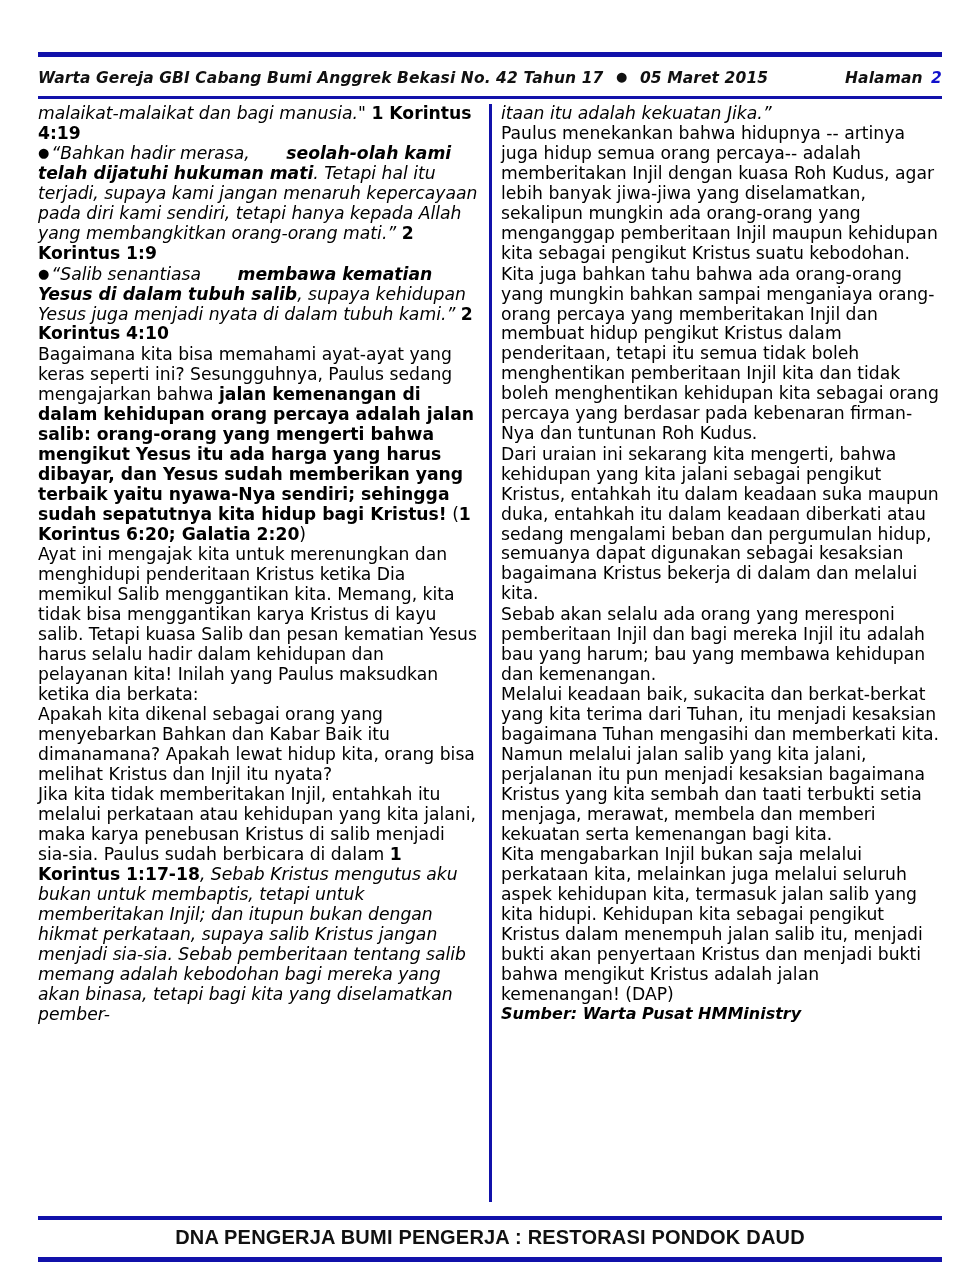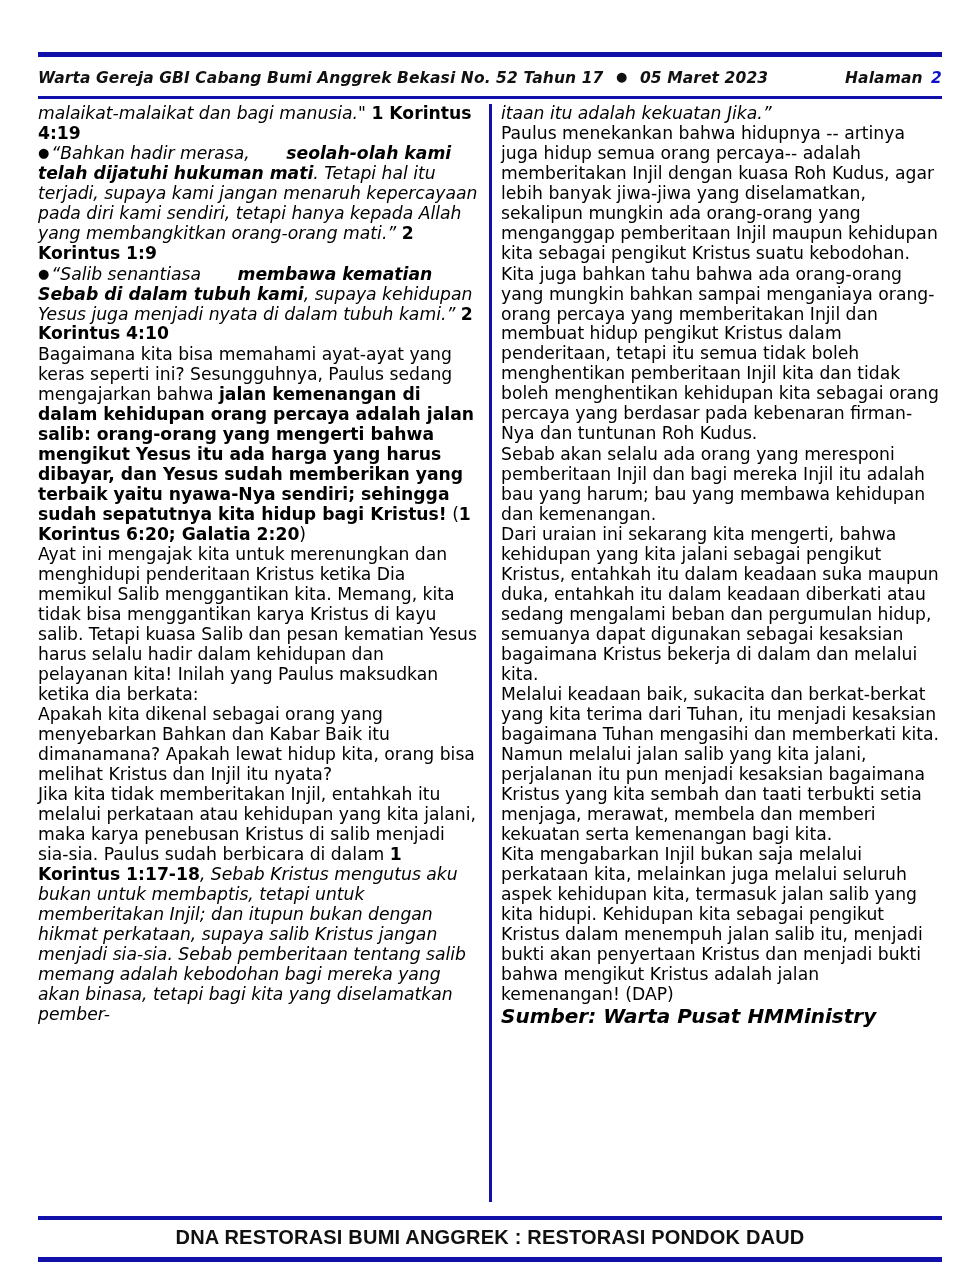--- a/index.html
+++ b/index.html
@@ -133,35 +133,35 @@
     position: absolute;
     left: 38px;
     top: 1257px;
     width: 904px;
     height: 5px;
     background: #1111aa;
   }
   .sumber {
     font-weight: bold;
     font-style: italic;
-    font-size: 20px;
+    font-size: 16px;
   }
 </style>
 </head>
 <body>
 
 <div class="page">
 
   <div class="header-rule-top"></div>
 
   <div class="header-bar">
     <div class="header-left">
-      <span>Warta Gereja GBI Cabang Bumi Anggrek Bekasi No. 52 Tahun 17</span>
+      <span>Warta Gereja GBI Cabang Bumi Anggrek Bekasi No. 42 Tahun 17</span>
       <span class="bullet">●</span>
-      <span>05 Maret 2023</span>
+      <span>05 Maret 2015</span>
     </div>
     <div class="header-right">
       <span>Halaman</span>
       <span class="pageno">2</span>
     </div>
   </div>
 
   <div class="header-rule-bottom"></div>
 
   <div class="divider"></div>
@@ -169,42 +169,42 @@
   <div class="columns">
 
     <div class="col">
       <p>
         <span class="it">malaikat-malaikat dan bagi manusia." </span><span class="bd">1 Korintus 4:19</span>
       </p>
       <p>
         <span class="bullet-dot">●</span><span class="it">“Bahkan hadir merasa, </span><span class="bdi">seolah-olah kami telah dijatuhi hukuman mati</span><span class="it">. Tetapi hal itu terjadi, supaya kami jangan menaruh kepercayaan pada diri kami sendiri, tetapi hanya kepada Allah yang membangkitkan orang-orang mati.” </span><span class="bd">2 Korintus 1:9</span>
       </p>
       <p>
-        <span class="bullet-dot">●</span><span class="it">“Salib senantiasa </span><span class="bdi">membawa kematian Sebab di dalam tubuh kami</span><span class="it">, supaya kehidupan Yesus juga menjadi nyata di dalam tubuh kami.” </span><span class="bd">2 Korintus 4:10</span>
+        <span class="bullet-dot">●</span><span class="it">“Salib senantiasa </span><span class="bdi">membawa kematian Yesus di dalam tubuh salib</span><span class="it">, supaya kehidupan Yesus juga menjadi nyata di dalam tubuh kami.” </span><span class="bd">2 Korintus 4:10</span>
       </p>
       <p>
         <span>Bagaimana kita bisa memahami ayat-ayat yang keras seperti ini? Sesungguhnya, Paulus sedang mengajarkan bahwa </span><span class="bd">jalan kemenangan di dalam kehidupan orang percaya adalah jalan salib: orang-orang yang mengerti bahwa mengikut Yesus itu ada harga yang harus dibayar, dan Yesus sudah memberikan yang terbaik yaitu nyawa-Nya sendiri; sehingga sudah sepatutnya kita hidup bagi Kristus!</span><span>  (</span><span class="bd">1 Korintus 6:20; Galatia 2:20</span><span>)</span>
       </p>
       <p>Ayat ini mengajak kita untuk merenungkan dan menghidupi penderitaan Kristus ketika Dia memikul Salib menggantikan kita. Memang, kita tidak bisa menggantikan karya Kristus di kayu salib. Tetapi kuasa Salib dan pesan kematian Yesus harus selalu hadir dalam kehidupan dan pelayanan kita! Inilah yang Paulus maksudkan ketika dia berkata:</p>
       <p>Apakah kita dikenal sebagai orang yang menyebarkan Bahkan dan Kabar Baik itu dimanamana? Apakah lewat hidup kita, orang bisa melihat Kristus dan Injil itu nyata?</p>
       <p>
         <span>Jika kita tidak memberitakan Injil, entahkah itu melalui perkataan atau kehidupan yang kita jalani, maka karya penebusan Kristus di salib menjadi sia-sia. Paulus sudah berbicara di dalam </span><span class="bd">1 Korintus 1:17-18</span><span class="it">, Sebab Kristus mengutus aku bukan untuk membaptis, tetapi untuk memberitakan Injil; dan itupun bukan dengan hikmat perkataan, supaya salib Kristus jangan menjadi sia-sia. Sebab pemberitaan tentang salib memang adalah kebodohan bagi mereka yang akan binasa, tetapi bagi kita yang diselamatkan pember-</span>
       </p>
     </div>
 
     <div class="col">
       <p class="it">itaan itu adalah kekuatan Jika.”</p>
       <p>Paulus menekankan bahwa hidupnya -- artinya juga hidup semua orang percaya-- adalah memberitakan Injil dengan kuasa Roh Kudus, agar lebih banyak jiwa-jiwa yang diselamatkan, sekalipun mungkin ada orang-orang yang menganggap pemberitaan Injil maupun kehidupan kita sebagai pengikut Kristus suatu kebodohan.</p>
       <p>Kita juga bahkan tahu bahwa ada orang-orang yang mungkin bahkan sampai menganiaya orang-orang percaya yang memberitakan Injil dan membuat hidup pengikut Kristus dalam penderitaan, tetapi itu semua tidak boleh menghentikan pemberitaan Injil kita dan tidak boleh menghentikan kehidupan kita sebagai orang percaya yang berdasar pada kebenaran firman-Nya dan tuntunan Roh Kudus.</p>
+      <p>Dari uraian ini sekarang kita mengerti, bahwa kehidupan yang kita jalani sebagai pengikut Kristus, entahkah itu dalam keadaan suka maupun duka, entahkah itu dalam keadaan diberkati atau sedang mengalami beban dan pergumulan hidup, semuanya dapat digunakan sebagai kesaksian bagaimana Kristus bekerja di dalam dan melalui kita.</p>
       <p>Sebab akan selalu ada orang yang meresponi pemberitaan Injil dan bagi mereka Injil itu adalah bau yang harum; bau yang membawa kehidupan dan kemenangan.</p>
-      <p>Dari uraian ini sekarang kita mengerti, bahwa kehidupan yang kita jalani sebagai pengikut Kristus, entahkah itu dalam keadaan suka maupun duka, entahkah itu dalam keadaan diberkati atau sedang mengalami beban dan pergumulan hidup, semuanya dapat digunakan sebagai kesaksian bagaimana Kristus bekerja di dalam dan melalui kita.</p>
       <p>Melalui keadaan baik, sukacita dan berkat-berkat yang kita terima dari Tuhan, itu menjadi kesaksian bagaimana Tuhan mengasihi dan memberkati kita. Namun melalui jalan salib yang kita jalani, perjalanan itu pun menjadi kesaksian bagaimana Kristus yang kita sembah dan taati terbukti setia menjaga, merawat, membela dan memberi kekuatan serta kemenangan bagi kita.</p>
       <p>Kita mengabarkan Injil bukan saja melalui perkataan kita, melainkan juga melalui seluruh aspek kehidupan kita, termasuk jalan salib yang kita hidupi. Kehidupan kita sebagai pengikut Kristus dalam menempuh jalan salib itu, menjadi bukti akan penyertaan Kristus dan menjadi bukti bahwa mengikut Kristus adalah jalan kemenangan! (DAP)</p>
       <p class="sumber">Sumber: Warta Pusat HMMinistry</p>
     </div>
 
   </div>
 
   <div class="footer-rule-top"></div>
-  <div class="footer-text">DNA RESTORASI BUMI ANGGREK : RESTORASI PONDOK DAUD</div>
+  <div class="footer-text">DNA PENGERJA BUMI PENGERJA : RESTORASI PONDOK DAUD</div>
   <div class="footer-rule-bottom"></div>
 
 </div>
 
 </body></html>

